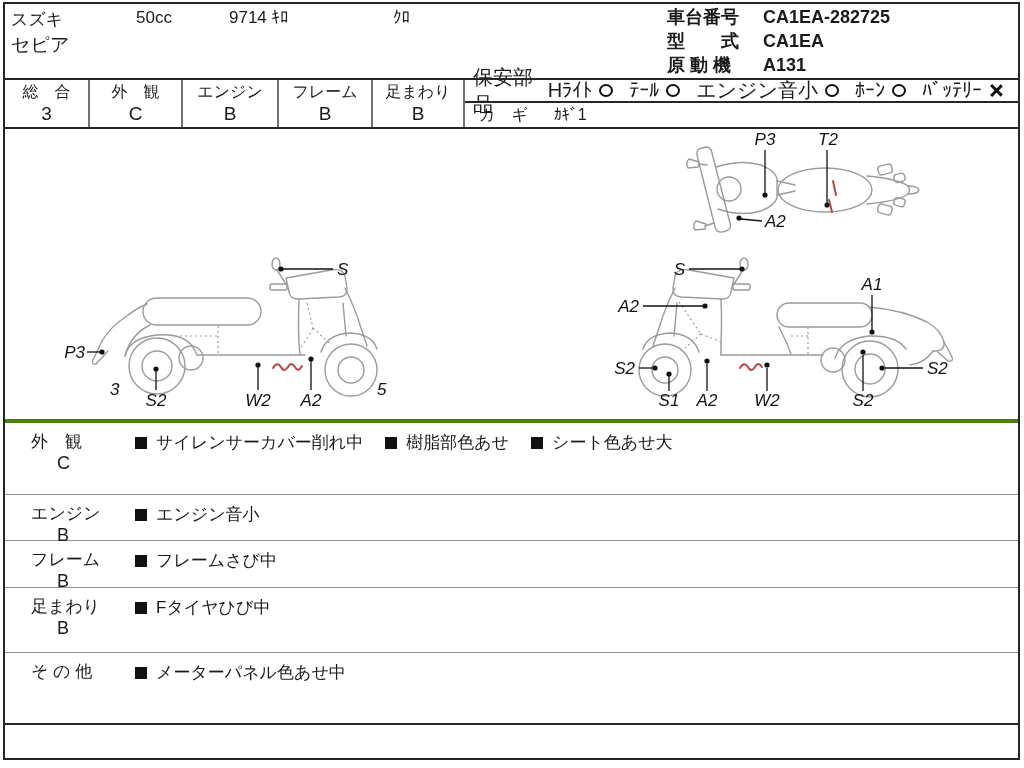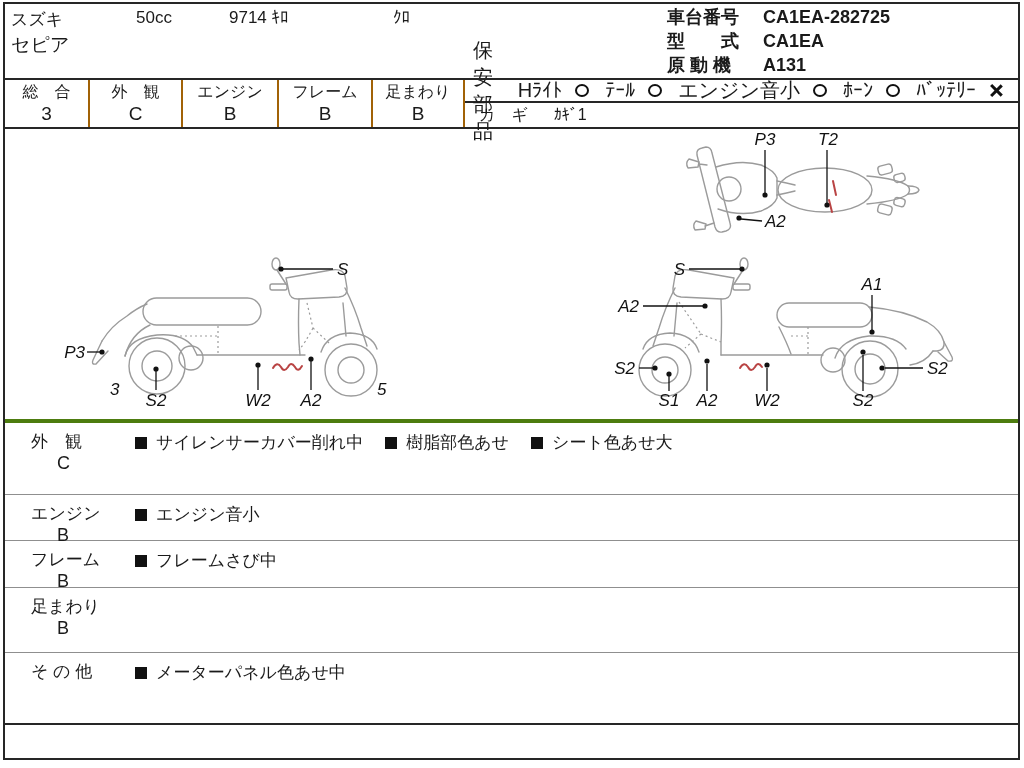--- a/index.html
+++ b/index.html
@@ -13,30 +13,30 @@
   .model{left:6px;top:28px;font-size:19px;text-align:center;}
   .disp{left:118px;top:4px;margin-left:13px;}
   .mileage{left:224px;top:4px;}
   .color{left:388px;top:4px;}
   .vehicle-ids{position:absolute;left:662px;top:1px;font-size:18px;line-height:24px;font-weight:bold;}
   .id-line{display:flex;}
   .id-label{display:inline-block;width:96px;white-space:pre;}
   .id-value{white-space:pre;}
   
   .ratings{height:47px;flex:none;display:flex;border-bottom:2px solid #262626;}
-  .rate-cell{border-right:2px solid #a16207;display:flex;flex-direction:column;align-items:center;
+  .rate-cell{border-right:2px solid #737373;display:flex;flex-direction:column;align-items:center;
     justify-content:flex-start;box-sizing:border-box;flex:none;}
   .rate-label{font-size:16px;line-height:22px;white-space:pre;margin-top:1px;}
   .rate-grade{font-size:19px;line-height:22px;}
   .w1{width:85px}.w2c{width:93px}.w3{width:96px}.w4{width:94px}.w5{width:92px}
   .safety{flex:1;display:flex;flex-direction:column;}
   .safety-top{height:23px;border-bottom:2px solid #262626;display:flex;align-items:center;
     padding-left:8px;font-size:20px;box-sizing:border-box;}
   .sf-label{margin-right:10px;}
-  .sf-item{display:flex;align-items:center;margin-right:16px;gap:6px;}
+  .sf-item{display:flex;align-items:center;margin-right:16px;}
   .sf-name{margin-right:7px;white-space:pre;}
   .ok-circle{width:14px;height:13px;border:2px solid #111;border-radius:50%;display:inline-block;box-sizing:border-box;}
   .ng-cross{position:relative;width:13px;height:13px;display:inline-block;}
   .ng-cross::before,.ng-cross::after{content:"";position:absolute;left:5.5px;top:-1px;width:2.6px;height:15px;background:#111;}
   .ng-cross::before{transform:rotate(45deg);}
   .ng-cross::after{transform:rotate(-45deg);}
   .safety-bottom{flex:1;display:flex;align-items:center;padding-left:14px;font-size:16px;}
   .key-label{white-space:pre;}
   .key-value{margin-left:26px;white-space:pre;}
   
@@ -299,20 +299,26 @@
       <span class="note-item">
         <span class="bullet"></span>
         <span>フレームさび中</span>
       </span>
     </div>
   </div>
 
   <div class="note-row nr4 thin">
     <span class="note-label">足まわり</span>
     <span class="note-grade">B</span>
+    <div class="note-items">
+      <span class="note-item">
+        <span class="bullet"></span>
+        <span>Fタイヤひび中</span>
+      </span>
+    </div>
   </div>
 
   <div class="note-row nr5 thick">
     <span class="note-label">そ の 他</span>
     <div class="note-items">
       <span class="note-item">
         <span class="bullet"></span>
         <span>メーターパネル色あせ中</span>
       </span>
     </div>

